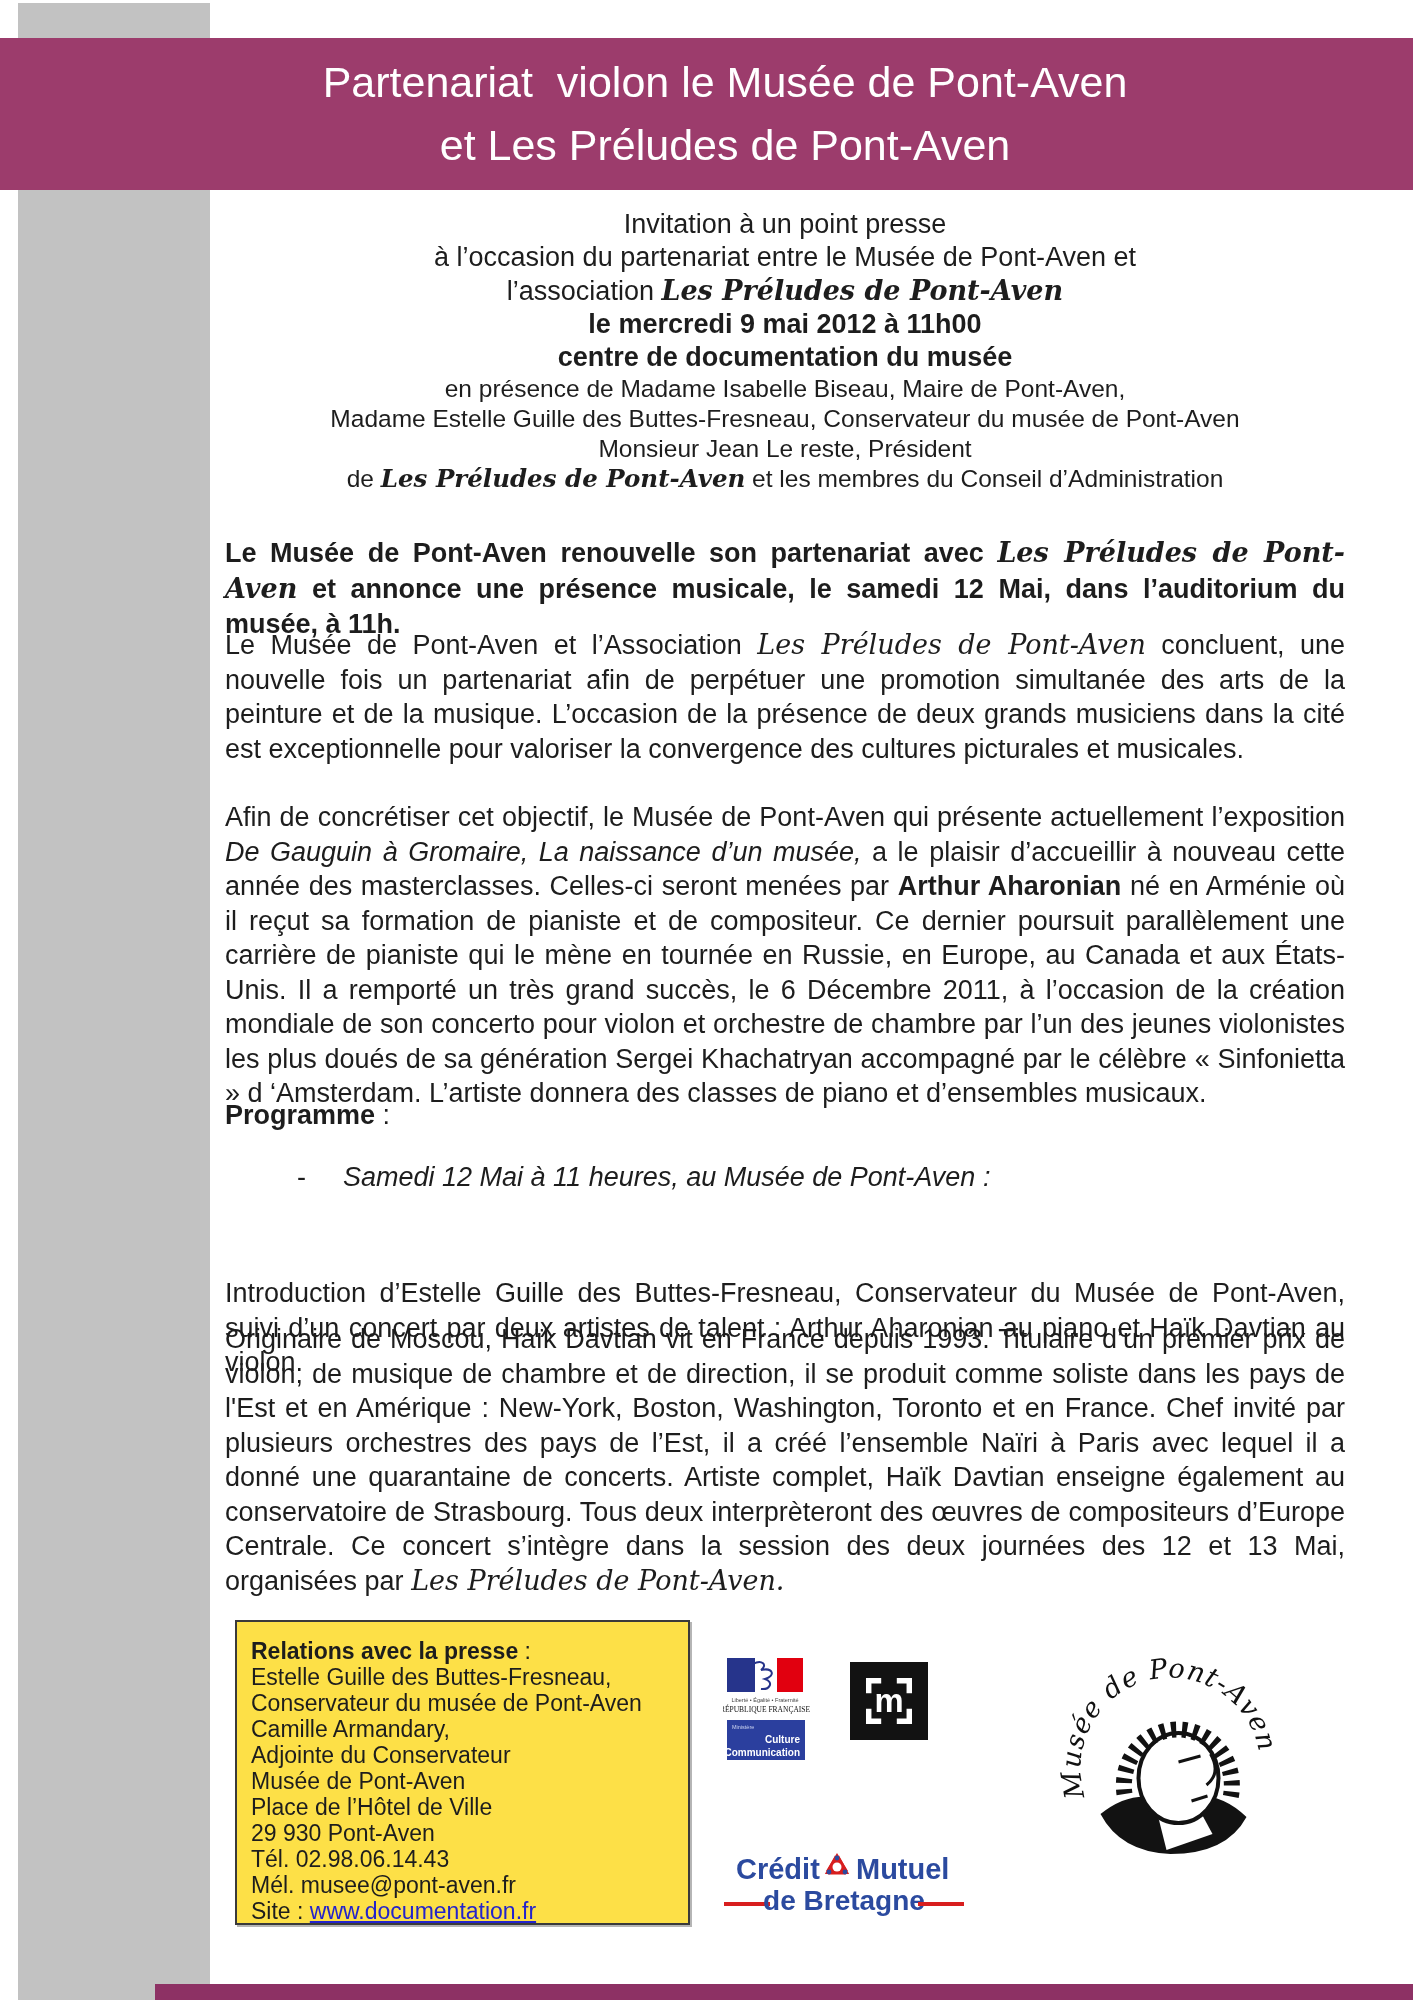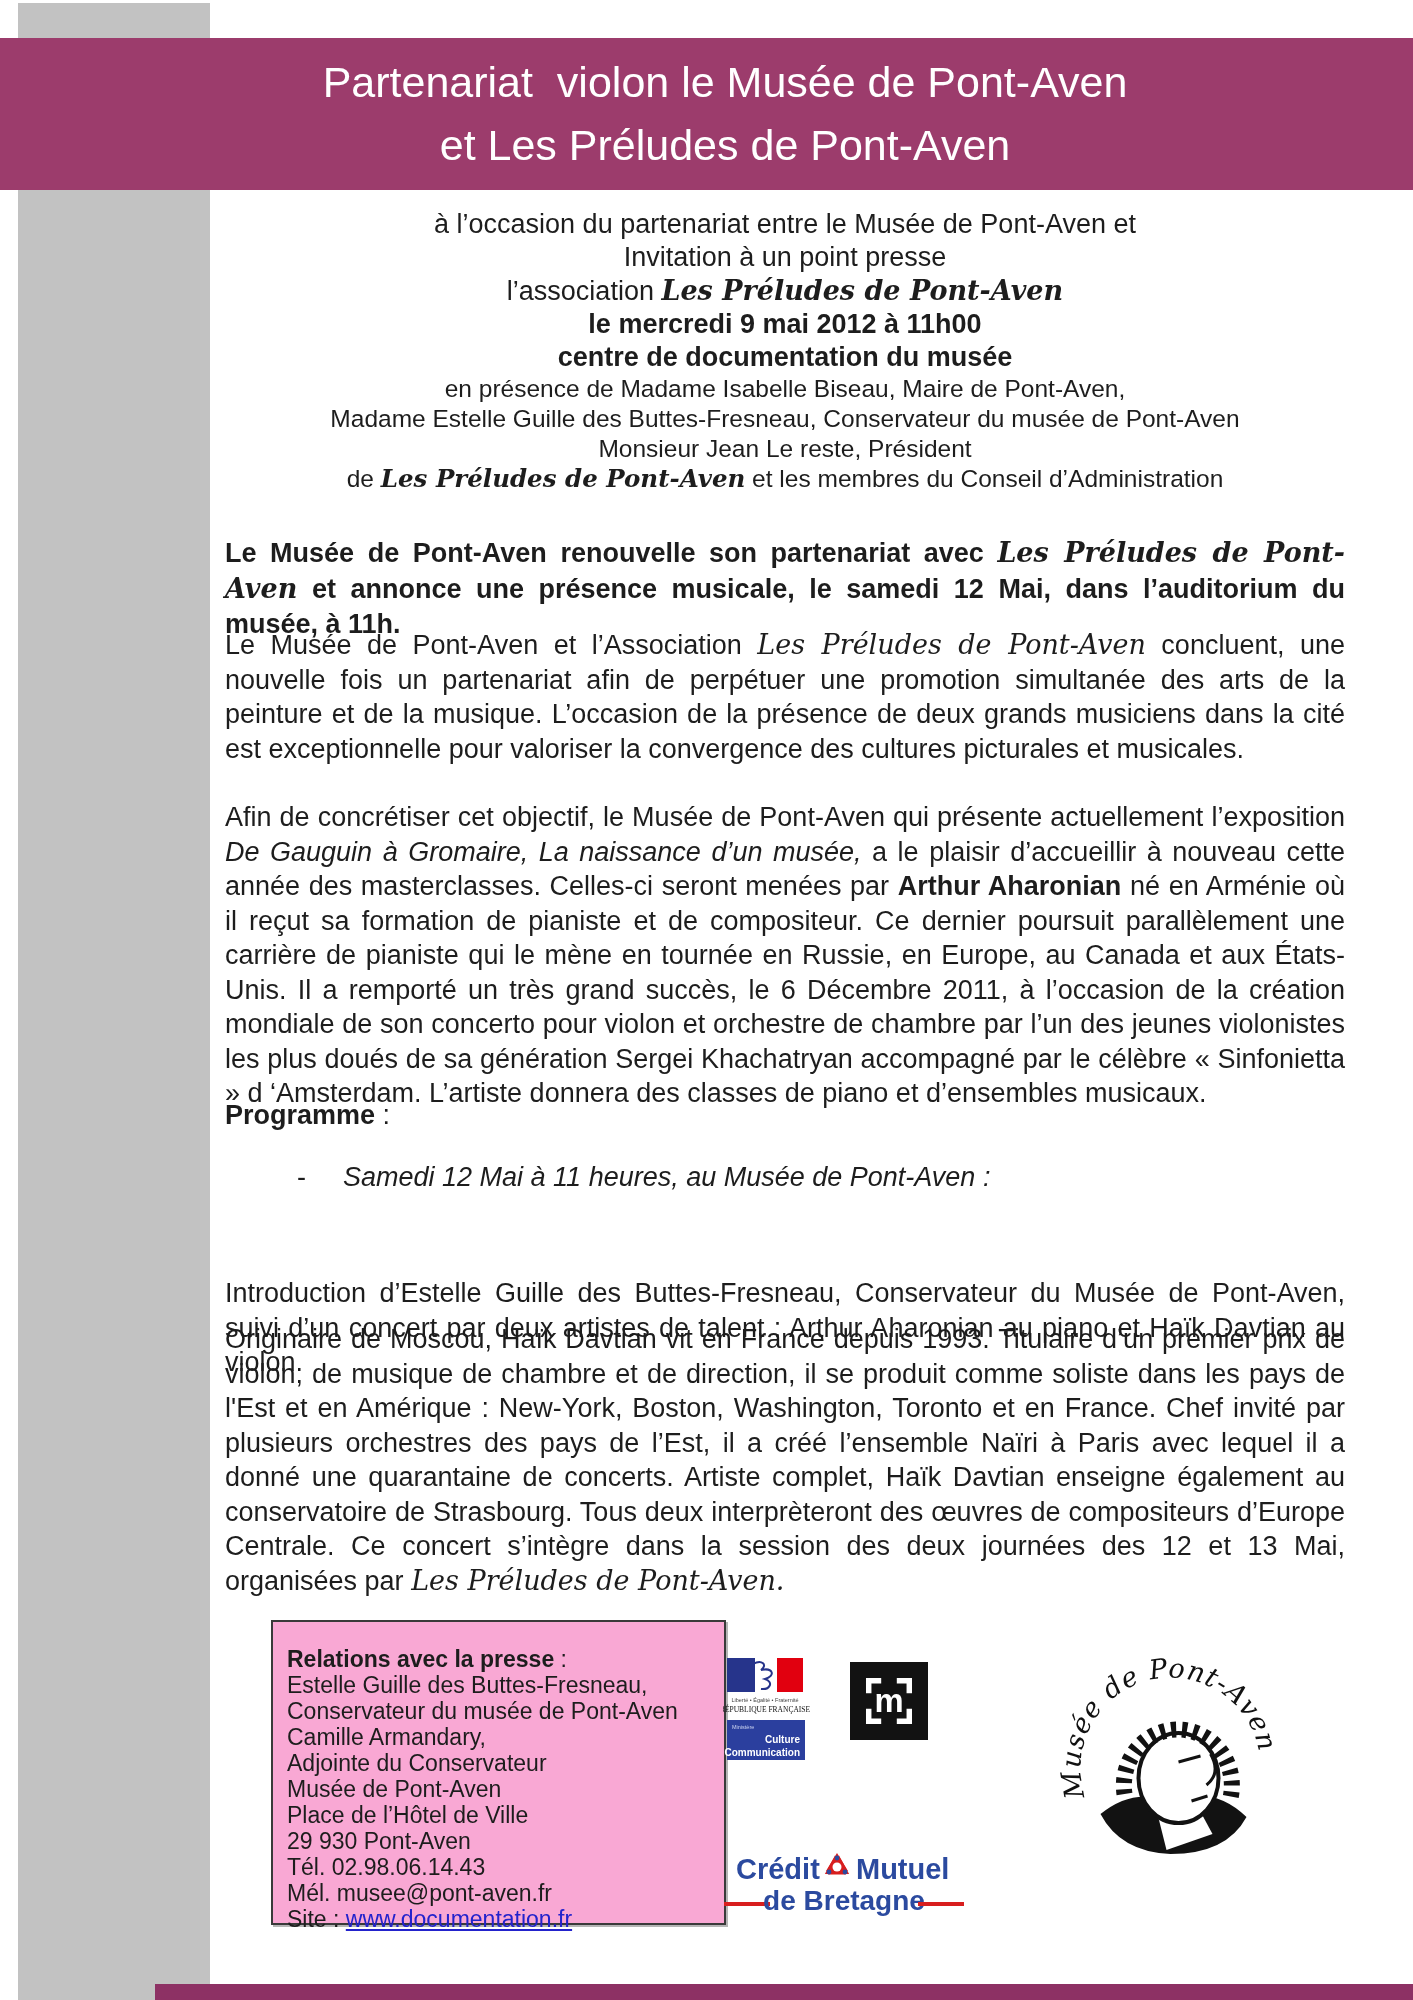--- a/index.html
+++ b/index.html
@@ -40,23 +40,23 @@
   .para.p4{top:1228px;margin-top:48px;}
   .para.p5{top:1322px;}
 
   .seg-bold{font-weight:bold;}
   .seg-italic{font-style:italic;}
   .seg-script{font-family:"DejaVu Serif",serif;font-style:italic;font-weight:bold;}
   .seg-script2{font-family:"DejaVu Serif",serif;font-style:italic;}
 
   
   .contact-box{position:absolute;left:235px;top:1620px;width:455px;height:305px;
-               border:2px solid #3a3a3a;box-shadow:2px 2px 0 #b5b5b5;background:#f9a8d4;
-               box-sizing:border-box;padding:24px 14px;z-index:2;
-               font-size:23px;line-height:26px;margin-left:36px;}
+               border:2px solid #3a3a3a;box-shadow:2px 2px 0 #b5b5b5;background:#fde047;
+               box-sizing:border-box;padding:16px 14px;z-index:2;
+               font-size:23px;line-height:26px;}
   .cb-title .b{font-weight:bold;}
   .site-link{color:var(--c-link-blue,#2323CC);text-decoration:underline;cursor:pointer;}
 
   
   .logo{position:absolute;z-index:2;}
   .rf-logo{left:723px;top:1656px;}
   .m-logo{left:850px;top:1662px;}
   .musee-logo{left:1058px;top:1648px;}
   .cmb-logo{left:716px;top:1846px;}
 
@@ -73,22 +73,22 @@
   <div class="vtext-wrap">
     <div class="vtext">COMMUNIQUÉ DE PRESSE</div>
   </div>
 
   <div class="header-band">
     <div class="header-line">Partenariat  violon le Musée de Pont-Aven</div>
     <div class="header-line">et Les Préludes de Pont-Aven</div>
   </div>
 
   <div class="invite">
+    <div class="il">Invitation à un point presse</div>
     <div class="il">à l’occasion du partenariat entre le Musée de Pont-Aven et</div>
-    <div class="il">Invitation à un point presse</div>
     <div class="il"><span>l’association </span><span class="seg-script">Les Préludes de Pont-Aven</span></div>
     <div class="il b">le mercredi 9 mai 2012 à 11h00</div>
     <div class="il b">centre de documentation du musée</div>
     <div class="il sm">en présence de Madame Isabelle Biseau, Maire de Pont-Aven,</div>
     <div class="il sm">Madame Estelle Guille des Buttes-Fresneau, Conservateur du musée de Pont-Aven</div>
     <div class="il sm">Monsieur Jean Le reste, Président</div>
     <div class="il sm"><span>de </span><span class="seg-script">Les Préludes de Pont-Aven</span><span> et les membres du Conseil d’Administration</span></div>
   </div>
 
   <div class="para lead"><span class="seg-bold">Le Musée  de Pont-Aven renouvelle son partenariat avec </span><span class="seg-script">Les Préludes de Pont-Aven</span><span class="seg-bold"> et annonce une présence musicale,  le samedi 12 Mai, dans l’auditorium du musée, à 11h.</span></div>

